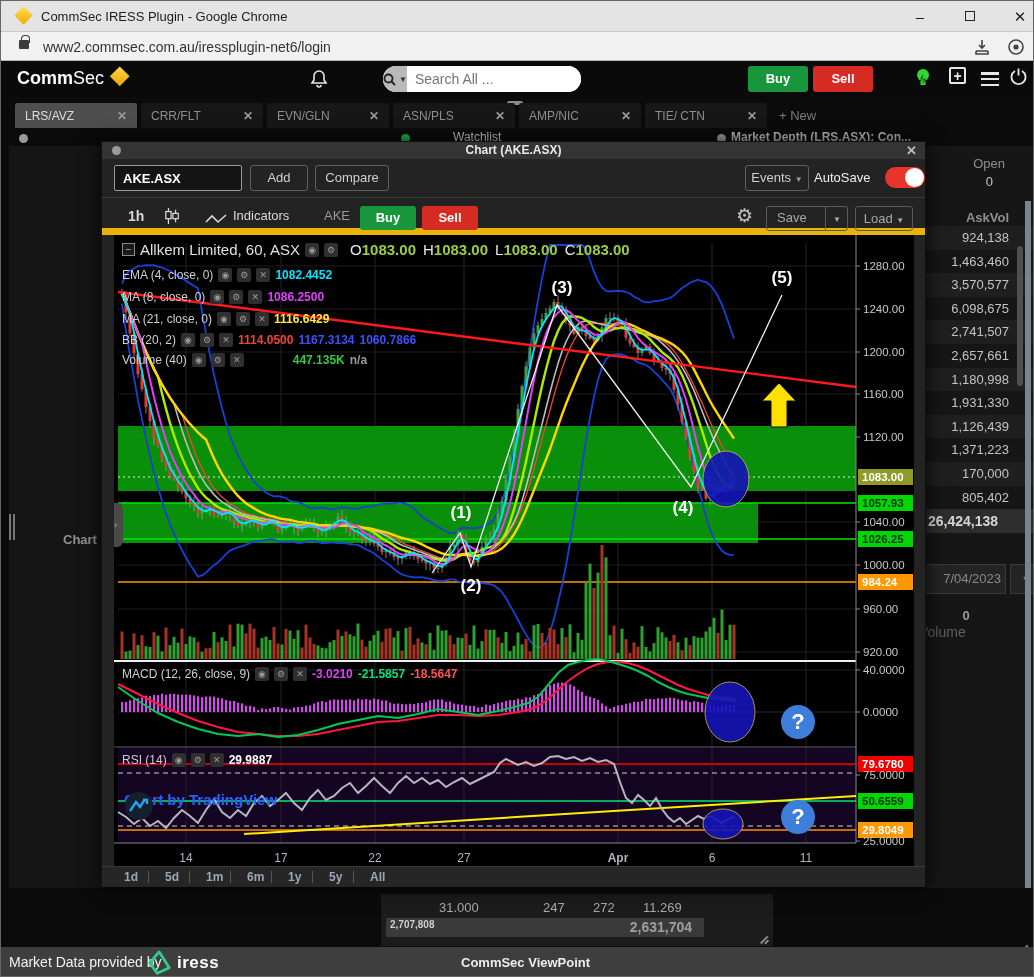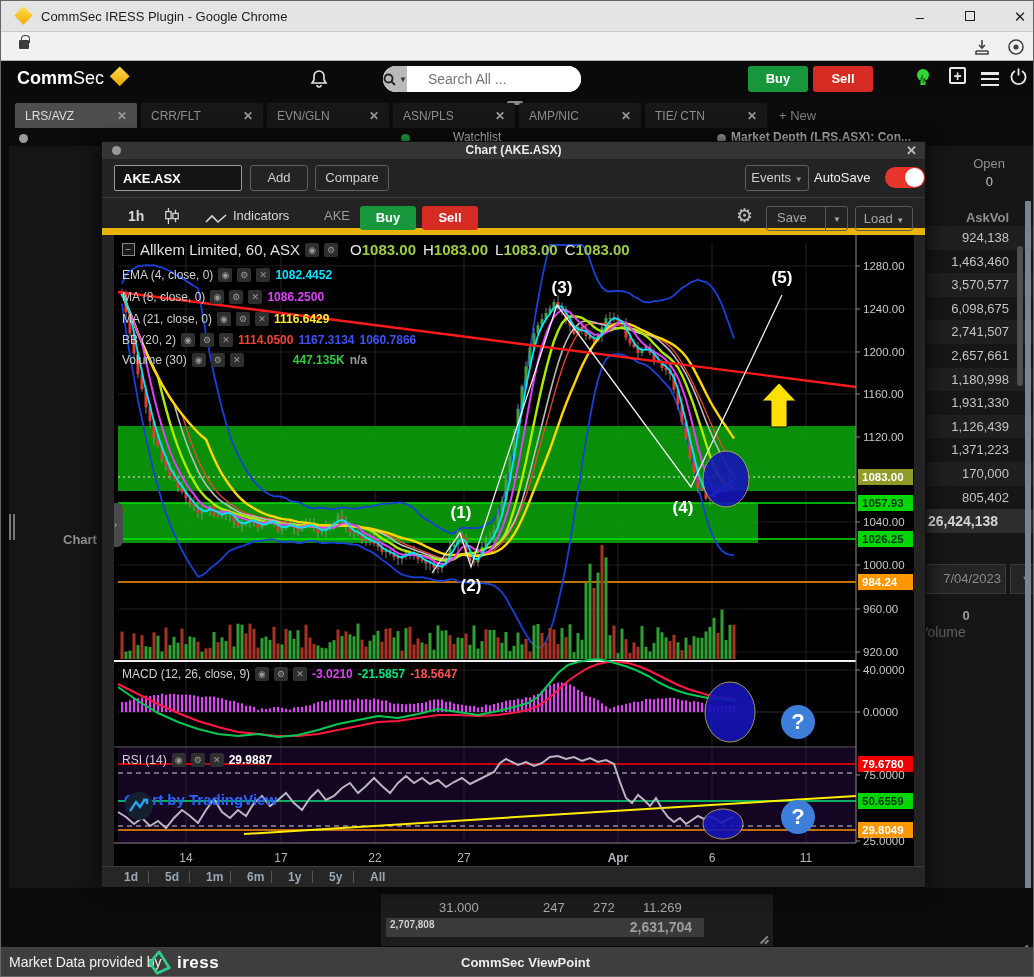--- a/index.html
+++ b/index.html
@@ -21,21 +21,21 @@
 
   
   .appbar { position:absolute; left:0; top:60px; width:1034px; height:36px; background:#0a0a0a; }
   .brand { position:absolute; left:16px; top:7px; font-size:18px; color:#fff; }
   .brand b { font-weight:bold; } .brand span { font-weight:normal; }
   .brand-diamond { display:inline-block; width:14px; height:14px; margin-left:8px; background:linear-gradient(135deg,#ffd84d,#eba400); transform:rotate(45deg) translateY(-1px); }
   .bell { position:absolute; left:308px; top:8px; }
   .searchwrap { position:absolute; left:382px; top:5px; width:198px; height:26px; background:#fff; border-radius:13px; overflow:hidden; display:flex; }
   .search-left { width:48px; background:#b9b9b9; display:flex; align-items:center; justify-content:center; gap:3px; }
   .search-caret { font-size:8px; color:#333; }
-  .searchwrap input { border:none; outline:none; flex:1; font-size:14px; color:#555; padding-left:21px; font-family:"Liberation Sans",sans-serif; }
+  .searchwrap input { border:none; outline:none; flex:1; font-size:14px; color:#555; padding-left:8px; font-family:"Liberation Sans",sans-serif; }
   .btn-buy,.btn-sell { position:absolute; top:5px; width:60px; height:26px; border-radius:3px; color:#fff; font-size:13px; font-weight:bold; text-align:center; line-height:26px; }
   .btn-buy { left:747px; background:#17963b; }
   .btn-sell { left:812px; background:#d62b23; }
   .right-ico { position:absolute; top:6px; color:#e8e8e8; }
   .plus-box { width:17px; height:17px; border:2px solid #e8e8e8; border-radius:2px; text-align:center; line-height:14px; font-size:14px; font-weight:bold; }
   .burger { width:18px; height:14px; display:flex; flex-direction:column; justify-content:space-between; }
   .burger i { height:2.5px; background:#e8e8e8; }
 
   
   .stage { position:absolute; left:0; top:96px; width:1034px; height:850px; background:#0b0b0b; }
@@ -134,20 +134,21 @@
 <div class="titlebar">
   <div class="favicon"></div>
   <div class="win-title">CommSec IRESS Plugin - Google Chrome</div>
   <div class="win-btn" style="left:896px;">–</div>
   <div class="win-btn win-max" style="left:946px;"><span></span></div>
   <div class="win-btn" style="left:996px;">✕</div>
 </div>
 
 <div class="urlbar">
   <div class="lock"></div>
+  <div class="url-text">www2.commsec.com.au/iressplugin-net6/login</div>
   <svg class="url-ico" style="left:972px;" width="18" height="18" viewBox="0 0 18 18">
       <path d="M9 2 v8 M6 7 l3 3 3-3 M3 13 h12 M3 13 v3 h12 v-3" stroke="#444" stroke-width="1.6" fill="none"></path>
     </svg>
   <svg class="url-ico" style="left:1006px;" width="18" height="18" viewBox="0 0 18 18">
       <circle cx="9" cy="9" r="7" fill="none" stroke="#444" stroke-width="1.6"></circle>
       <circle cx="9" cy="9" r="2.6" fill="#444"></circle>
     </svg>
 </div>
 
 <div class="appbar">
@@ -1076,21 +1077,21 @@
           <div class="lg-row" style="top: 98px;">
             <span>BB (20, 2)</span>
             <span class="mini">◉</span>
             <span class="mini">⚙</span>
             <span class="mini">✕</span>
             <span style="color:#f44336; font-weight:bold;">1114.0500</span>
             <span style="color:#3f51f5; font-weight:bold;">1167.3134</span>
             <span style="color:#3f51f5; font-weight:bold;">1060.7866</span>
           </div>
           <div class="lg-row" style="top: 118px;">
-            <span>Volume (30)</span>
+            <span>Volume (40)</span>
             <span class="mini">◉</span>
             <span class="mini">⚙</span>
             <span class="mini">✕</span>
             <span style="color:#2ecc40; font-weight:bold;margin-left:44px;">447.135K</span>
             <span style="color:#9a9a9a; font-weight:bold;">n/a</span>
           </div>
         </div>
       <div class="lg-row" style="top:432px;" id="macd-legend">
           <span>MACD (12, 26, close, 9)</span>
           <span class="mini">◉</span>

